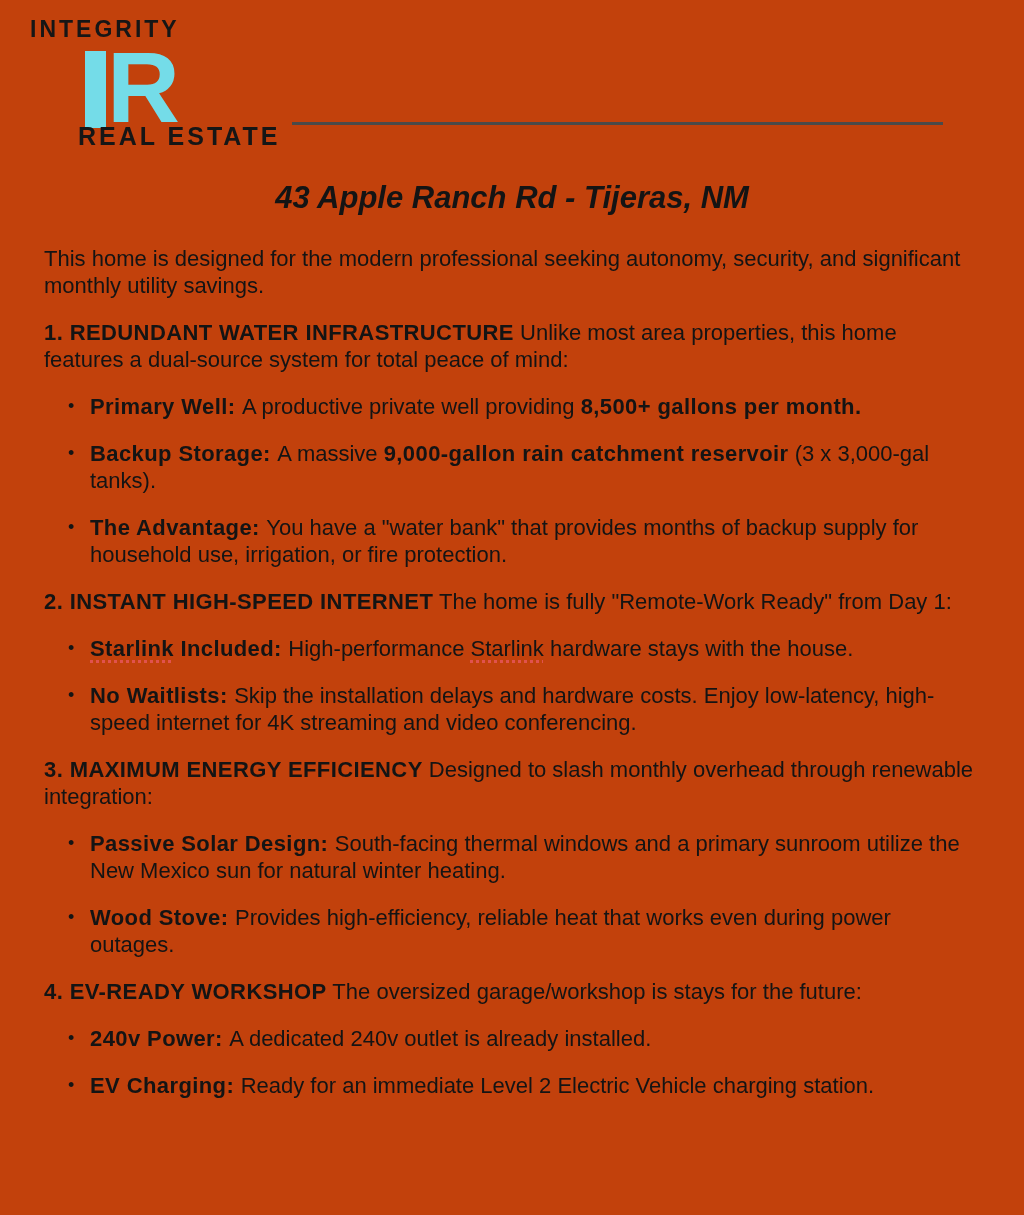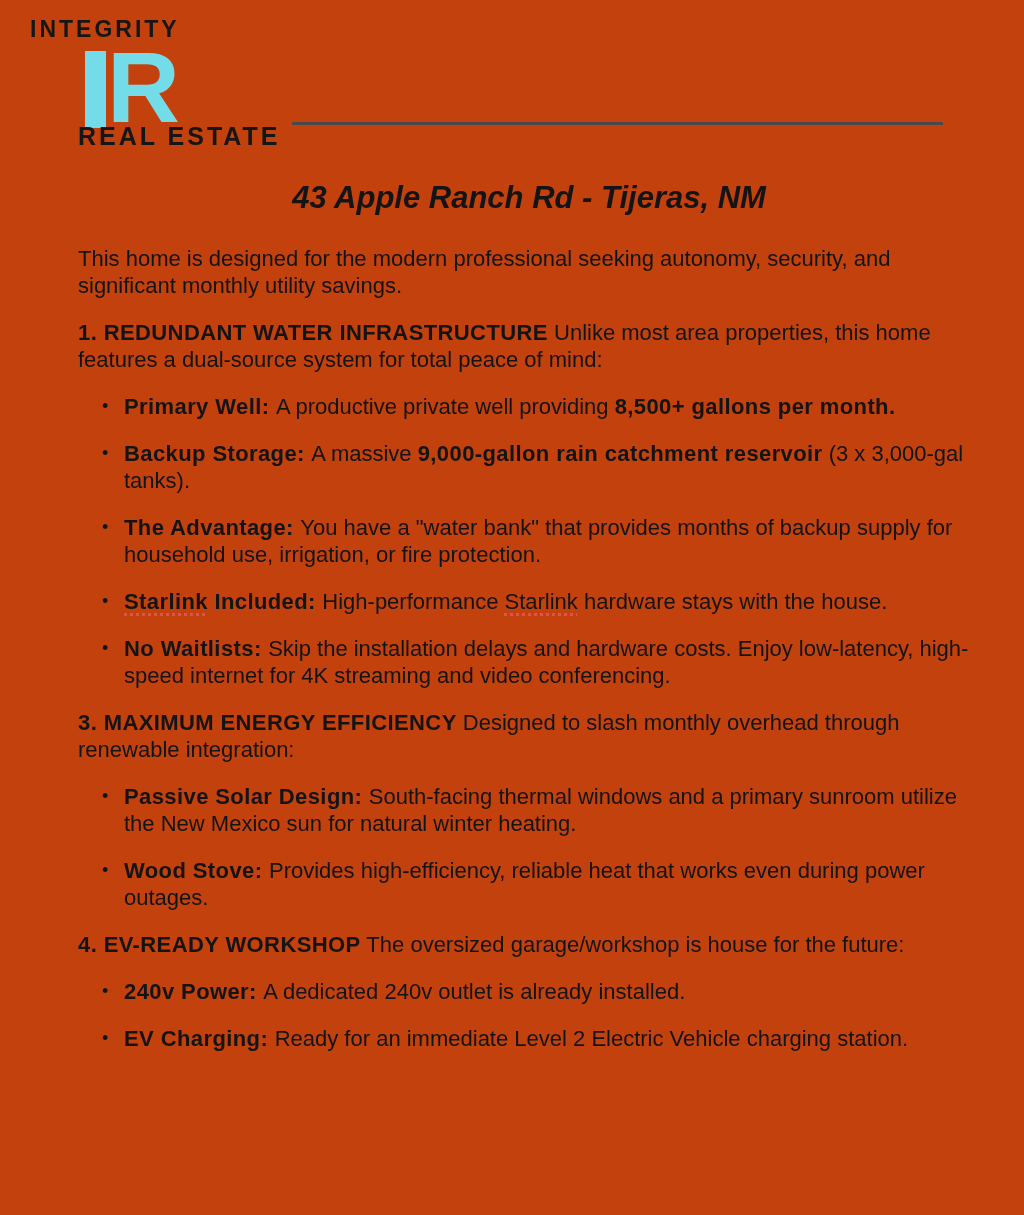--- a/index.html
+++ b/index.html
@@ -65,21 +65,21 @@
     white-space: nowrap;
     color: #161616;
   }
   .rule {
     flex: 1;
     height: 3px;
     background: var(--rule, #4a4a4a);
   }
   
   .doc {
-    padding: 0 44px 0 78px; 
+    padding: 0 44px 0 44px; 
     font-size: 22px;
     line-height: 27px;
   }
   h1.property-title {
     margin: 22px 0 0 0;
     text-align: center;
     font-size: 31px;
     line-height: 36px;
     font-weight: 700;
     font-style: italic;
@@ -143,38 +143,39 @@
           <span class="bullet-text"><b>Primary Well: </b><span>A productive private well providing </span><b>8,500+ gallons per month.</b></span>
         </div>
         <div class="bullet">
           <span class="bullet-marker">•</span>
           <span class="bullet-text"><b>Backup Storage: </b><span>A massive </span><b>9,000-gallon rain catchment reservoir</b><span> (3 x 3,000-gal tanks).</span></span>
         </div>
         <div class="bullet">
           <span class="bullet-marker">•</span>
           <span class="bullet-text"><b>The Advantage: </b><span>You have a "water bank" that provides months of backup supply for household use, irrigation, or fire protection.</span></span>
         </div>
+        <p class="section-lead"><b>2. INSTANT HIGH-SPEED INTERNET</b><span> The home is fully "Remote-Work Ready" from Day 1:</span></p>
         <div class="bullet">
           <span class="bullet-marker">•</span>
           <span class="bullet-text"><b class="misspelled">Starlink</b><b> Included: </b><span>High-performance </span><span class="misspelled">Starlink</span><span> hardware stays with the house.</span></span>
         </div>
         <div class="bullet">
           <span class="bullet-marker">•</span>
           <span class="bullet-text"><b>No Waitlists: </b><span>Skip the installation delays and hardware costs. Enjoy low-latency, high-speed internet for 4K streaming and video conferencing.</span></span>
         </div>
         <p class="section-lead"><b>3. MAXIMUM ENERGY EFFICIENCY</b><span> Designed to slash monthly overhead through renewable integration:</span></p>
         <div class="bullet">
           <span class="bullet-marker">•</span>
           <span class="bullet-text"><b>Passive Solar Design: </b><span>South-facing thermal windows and a primary sunroom utilize the New Mexico sun for natural winter heating.</span></span>
         </div>
         <div class="bullet">
           <span class="bullet-marker">•</span>
           <span class="bullet-text"><b>Wood Stove: </b><span>Provides high-efficiency, reliable heat that works even during power outages.</span></span>
         </div>
-        <p class="section-lead"><b>4. EV-READY WORKSHOP</b><span> The oversized garage/workshop is house for the future:</span></p>
+        <p class="section-lead"><b>4. EV-READY WORKSHOP</b><span> The oversized garage/workshop is stays for the future:</span></p>
         <div class="bullet">
           <span class="bullet-marker">•</span>
           <span class="bullet-text"><b>240v Power: </b><span>A dedicated 240v outlet is already installed.</span></span>
         </div>
         <div class="bullet">
           <span class="bullet-marker">•</span>
           <span class="bullet-text"><b>EV Charging: </b><span>Ready for an immediate Level 2 Electric Vehicle charging station.</span></span>
         </div>
       </div>
   </main>

